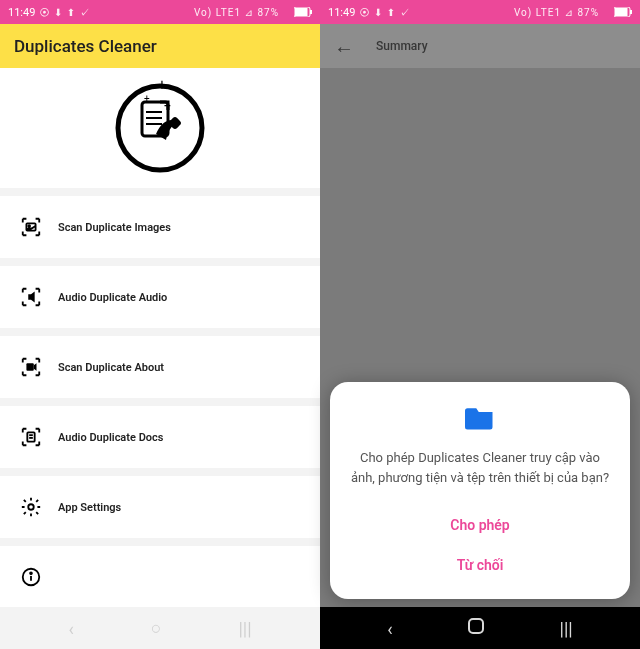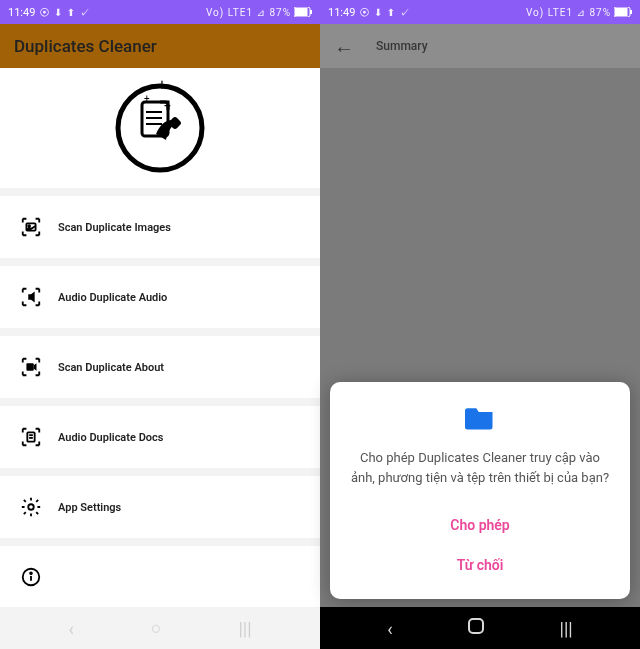--- a/index.html
+++ b/index.html
@@ -13,34 +13,34 @@
     }
     .screen {
       width: 320px;
       height: 649px;
       position: relative;
       background: #f3f3f3;
     }
     .screen2 { background: #7b7b7b; }
     .statusbar {
       height: 24px;
-      background: #8b5cf6;
+      background: #ec4899;
       color: #fff;
       display: flex;
       align-items: center;
       justify-content: space-between;
       font-size: 11px;
       padding: 0 8px;
     }
     .sb-left { display: flex; align-items: center; gap: 4px; }
-    .sb-right { display: flex; align-items: center; gap: 3px; }
+    .sb-right { display: flex; align-items: center; gap: 15px; }
     .sb-icons { font-size: 10px; letter-spacing: 1px; opacity: 0.9; }
     .appbar {
       height: 44px;
-      background: #a16207;
+      background: #fde047;
       display: flex;
       align-items: center;
       padding: 0 14px;
       font-size: 17px;
       font-weight: 500;
       color: #222;
     }
     .appbar2 {
       height: 44px;
       background: #8d8d8d;
@@ -97,21 +97,21 @@
       bottom: 42px;
       left: 0; right: 0; top: 68px;
       background: rgba(0,0,0,0.0);
     }
     .sheet {
       position: absolute;
       bottom: 50px;
       left: 10px;
       right: 10px;
       background: #fff;
-      border-radius: 10px;
+      border-radius: 18px;
       padding: 22px 20px 14px;
       display: flex;
       flex-direction: column;
       align-items: center;
       box-shadow: 0 2px 20px rgba(0,0,0,0.3);
     }
     .sheet-icon { color: #1a73e8; margin-bottom: 14px; }
     .sheet-text {
       font-size: 13px;
       color: #555;

